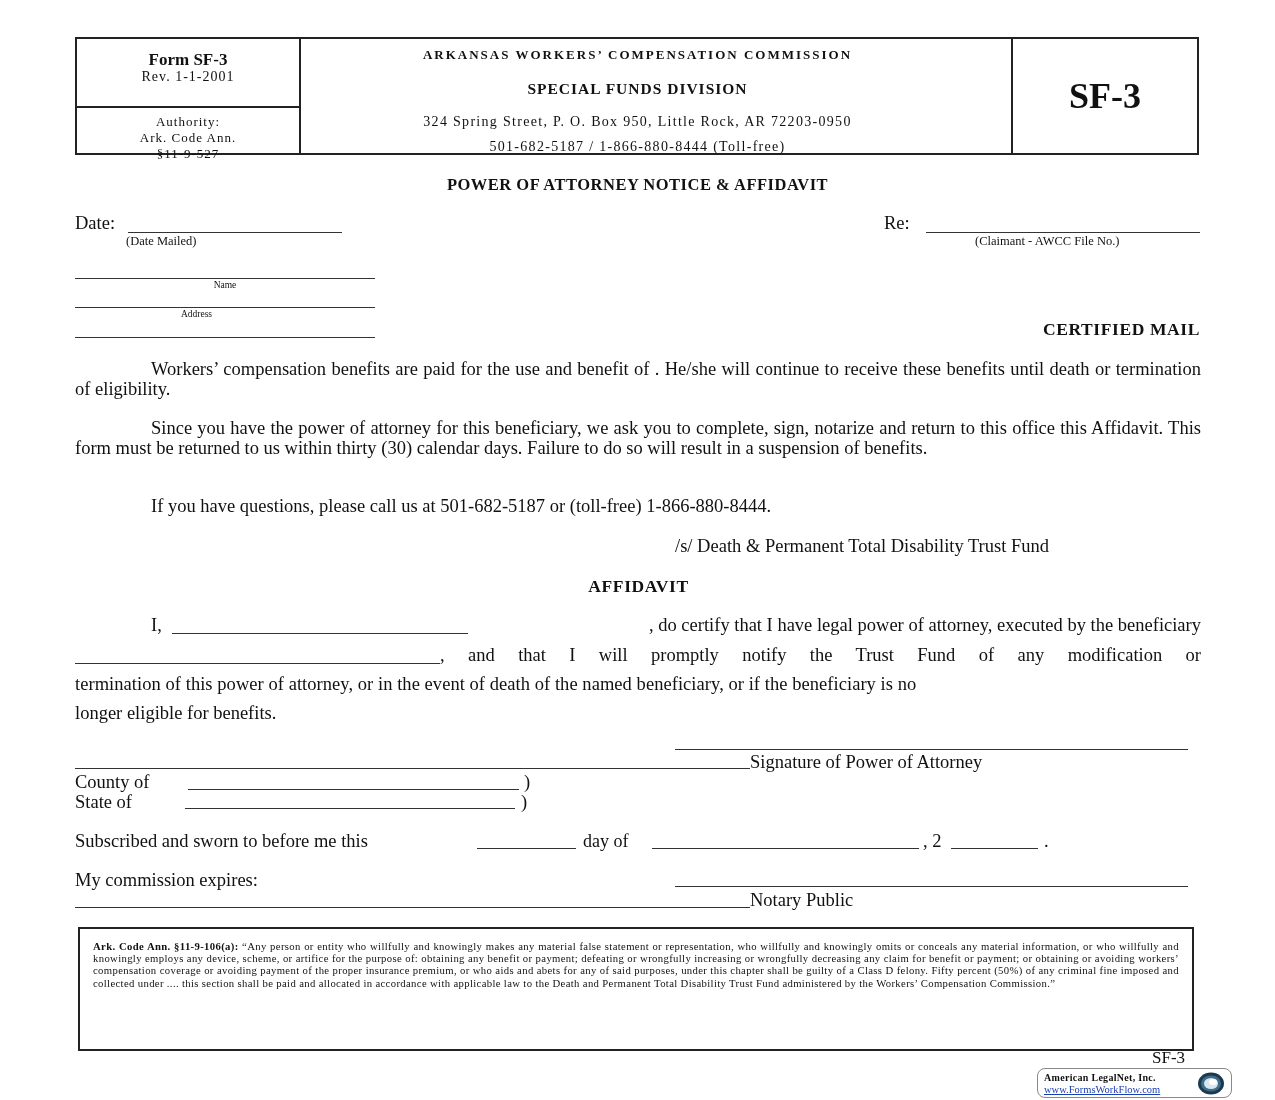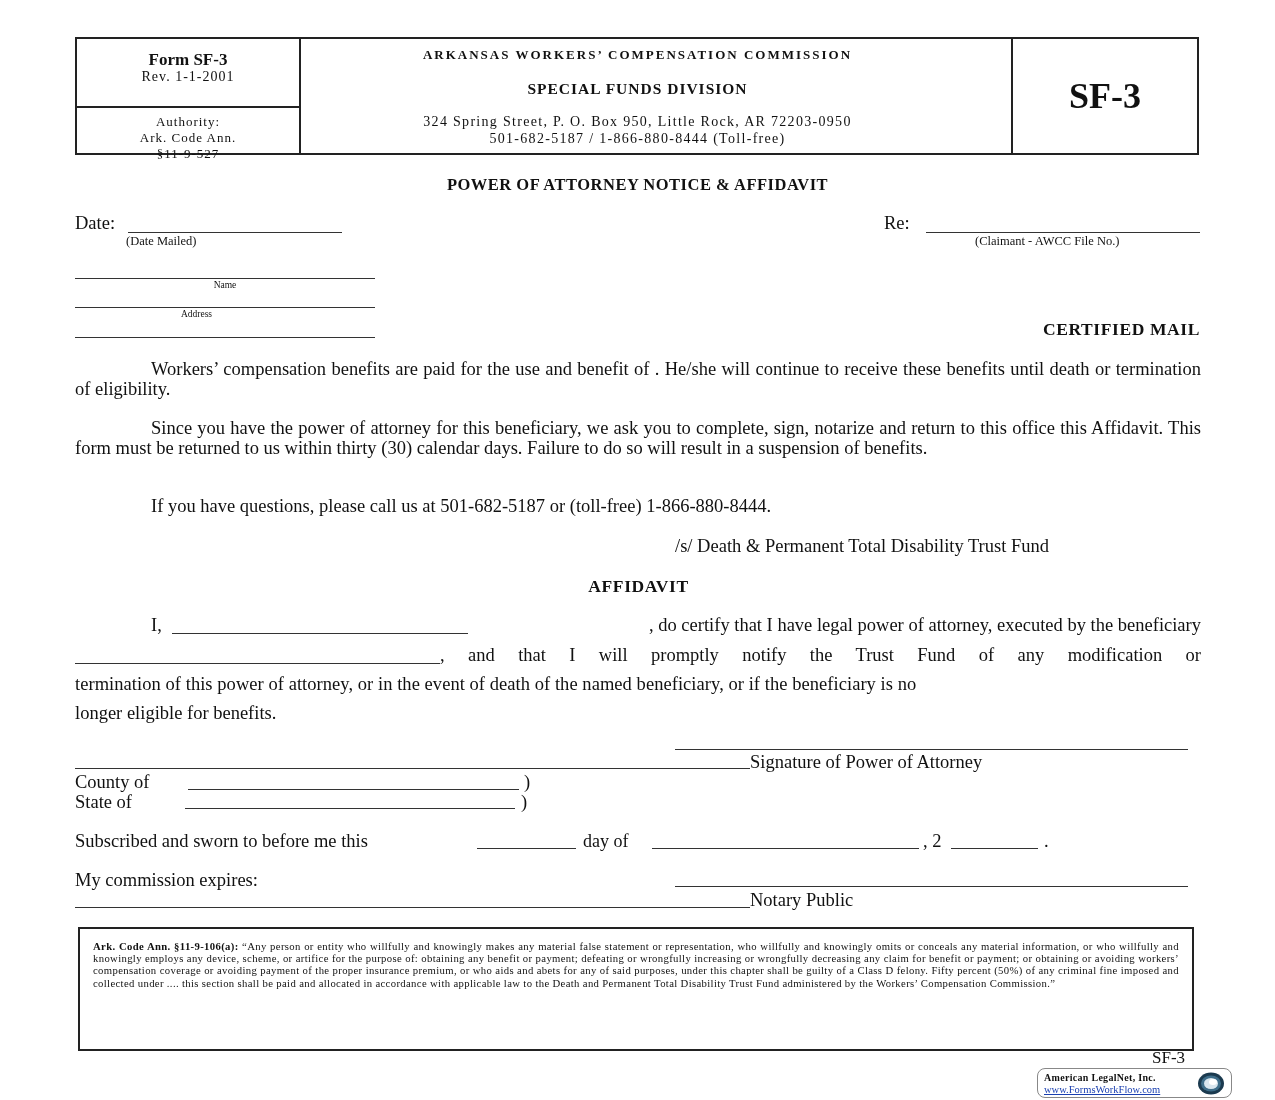--- a/index.html
+++ b/index.html
@@ -41,21 +41,21 @@
     <div class="auth" style="text-align:center;">
       <div>Authority:</div>
       <div>Ark. Code Ann.</div>
       <div>§11-9-527</div>
     </div>
   </div>
   <div class="c2">
     <div class="agency">ARKANSAS WORKERS’ COMPENSATION COMMISSION</div>
     <div class="division">SPECIAL FUNDS DIVISION</div>
     <div class="addr">324 Spring Street, P. O. Box 950, Little Rock, AR   72203-0950</div>
-    <div class="addr" style="margin-top:0;">501-682-5187 / 1-866-880-8444 (Toll-free)</div>
+    <div class="addr" style="margin-top:8px;">501-682-5187 / 1-866-880-8444 (Toll-free)</div>
   </div>
   <div class="c3">SF-3</div>
 </div>
 
 <div class="abs title">POWER OF ATTORNEY NOTICE &amp; AFFIDAVIT</div>
 
 <div class="abs lbl18" style="left:75px; top:213px;">Date:</div>
 <div class="line" style="left:128px; top:232px; width:214px;"></div>
 <div class="abs small" style="left:126px; top:234px;">(Date Mailed)</div>
 

